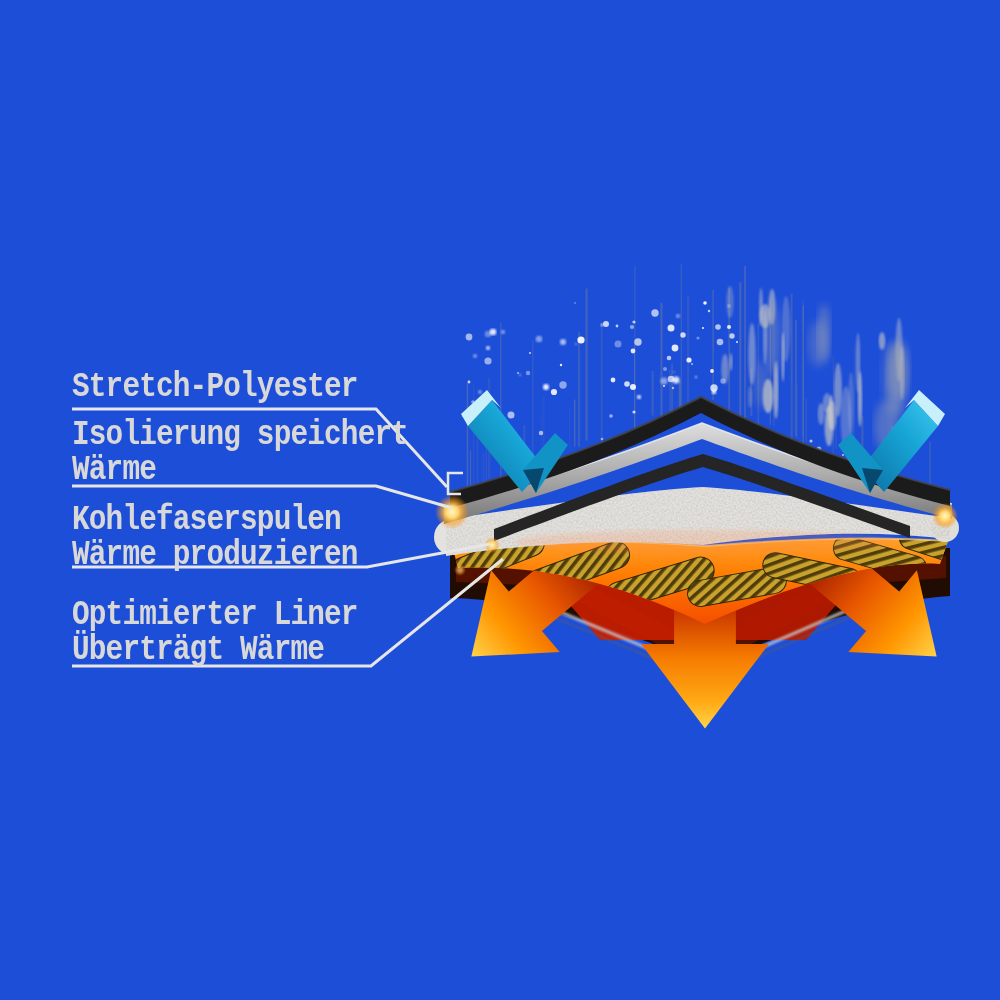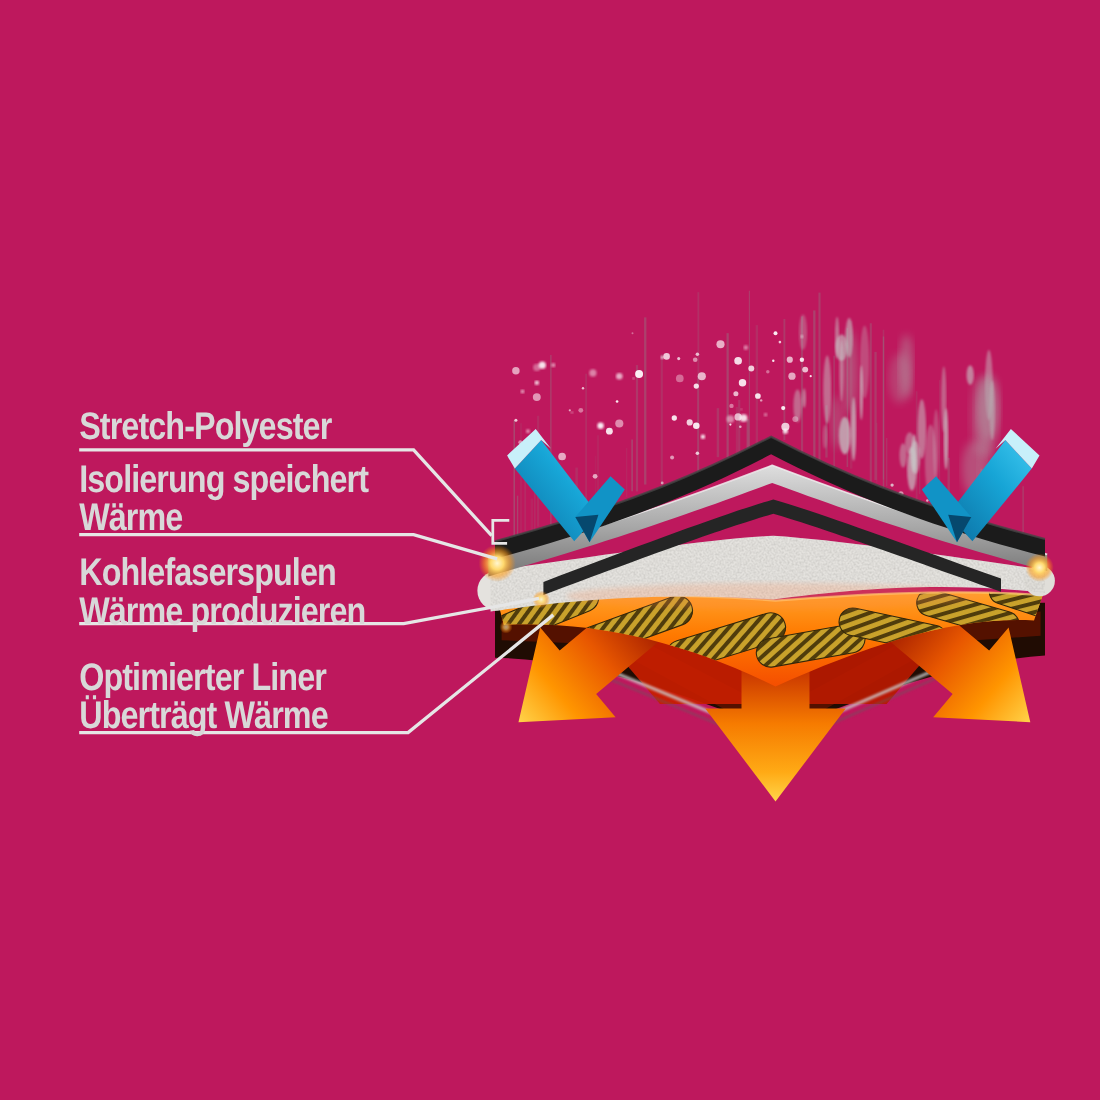--- a/index.html
+++ b/index.html
@@ -1,17 +1,17 @@
 <!DOCTYPE html>
 <html><head>
 <meta charset="utf-8">
 <style>
   html,body{margin:0;padding:0;background:#000;}
-  .stage{position:relative;width:1000px;height:1000px;background:#be185d;overflow:hidden;
-         font-family:Liberation Sans, sans-serif;}
+  .stage{position:relative;width:1000px;height:1000px;background:#1d4ed8;overflow:hidden;
+         font-family:Liberation Mono, monospace;}
   .stage svg.art{position:absolute;left:0;top:0;}
   .label{position:absolute;left:72px;color:#d8d8d8;font-weight:700;font-size:35px;
          line-height:35px;letter-spacing:-1px;white-space:nowrap;
          transform:scaleX(.84);transform-origin:0 0;}
   .label span{display:block;}
 </style>
 </head>
 <body>
 
 <div class="stage">

